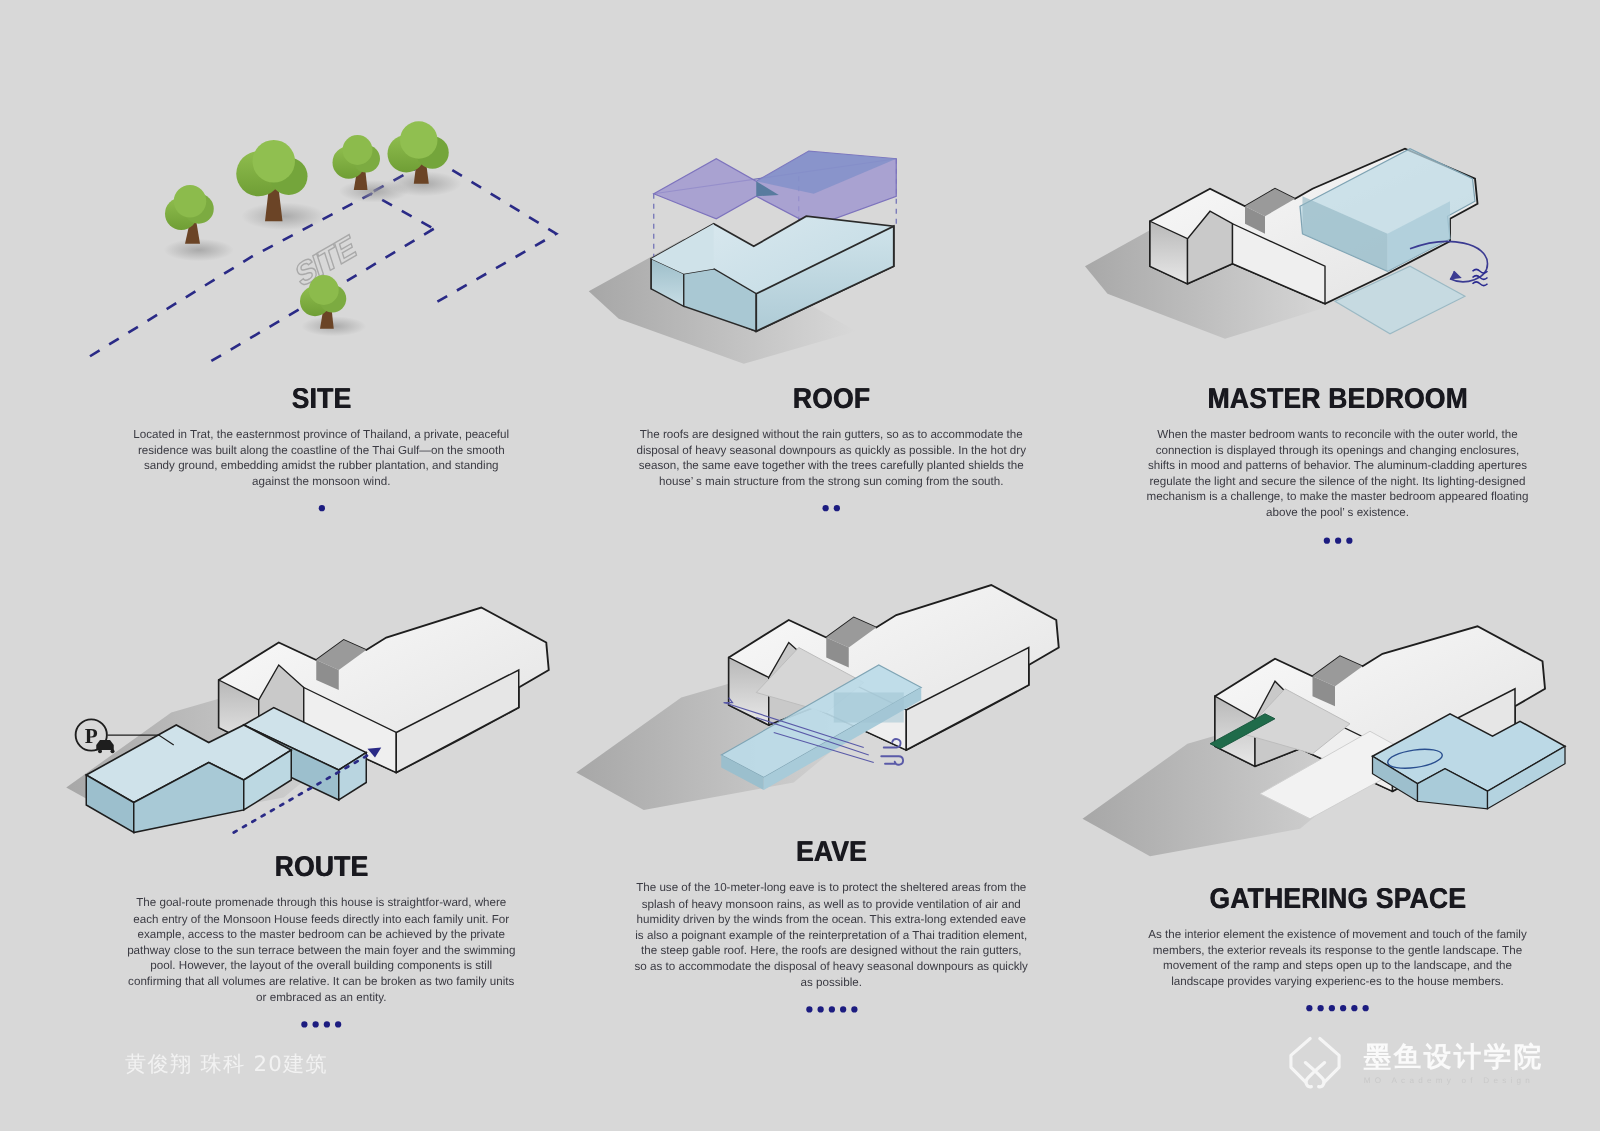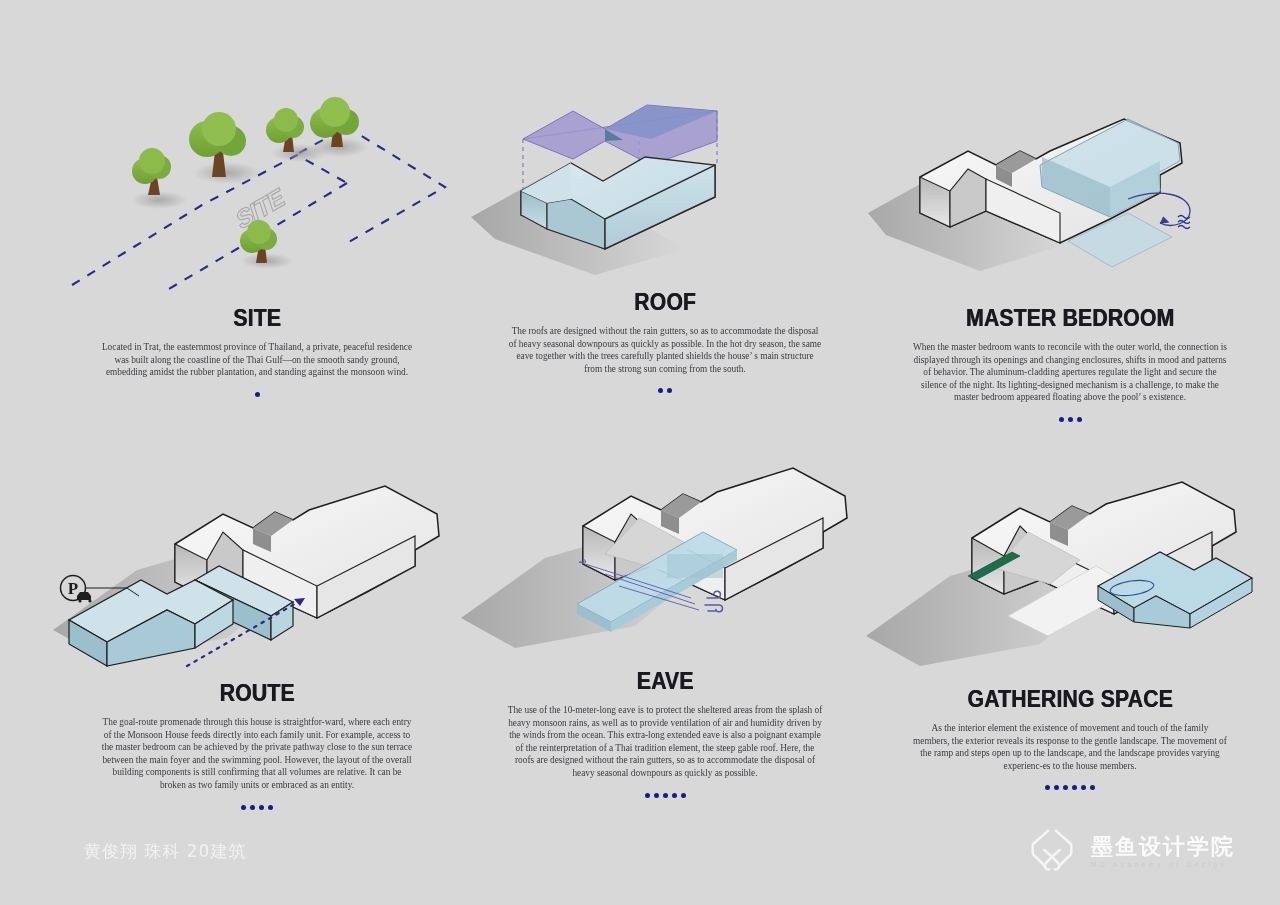--- a/index.html
+++ b/index.html
@@ -8,58 +8,58 @@
     background:#d8d8d8;
     font-family:"Liberation Sans", sans-serif;
     position:relative;
     overflow:hidden;
   }
   .board { position:relative; width:1280px; height:905px; }
 
   
   .panel { position:absolute; width:420px; }
   .p-site   { left:47px;  top:95px; }
-  .p-roof   { left:455px; top:79px; }
+  .p-roof   { left:455px; top:95px; }
   .p-mb     { left:860px; top:95px; }
   .p-route  { left:47px;  top:470px; }
   .p-eave   { left:455px; top:458px; }
-  .p-gather { left:860px; top:476px; }
+  .p-gather { left:860px; top:495px; }
 
   .figure { position:relative; width:420px; height:200px; }
   .figure svg { display:block; width:420px; height:200px; overflow:visible; }
 
   .panel-title {
     text-align:center;
     font-family:"Liberation Sans", sans-serif;
     font-weight:bold;
     font-size:23px;
     letter-spacing:0.2px;
     color:#19191f;
     margin-top:10px;
     transform:scaleX(0.92);
     text-shadow:0.6px 0 0 #19191f;
   }
   .panel-body {
     margin:9px auto 0;
     width:315px;
     text-align:center;
-    font-family:Liberation Serif, serif;
+    font-family:Liberation Sans, sans-serif;
     font-size:9.3px;
     line-height:12.6px;
     color:#3a3a42;
   }
   .dots { margin-top:13px; text-align:center; line-height:0; }
   .dots i {
     display:inline-block; width:5px; height:5px; border-radius:50%;
     background:#1c1c80; margin:0 2px;
   }
 
   
   .credit {
-    position:absolute; left:84px; top:840px;
+    position:absolute; left:100px; top:840px;
     font-family:"DejaVu Sans", sans-serif;
     font-size:17px; color:#f2f2f2; letter-spacing:1px;
     white-space:nowrap;
   }
   .brand { position:absolute; right:45px; top:825px; display:flex; align-items:center; gap:10px; }
   .brand-mark { width:58px; height:52px; }
   .brand-text { display:flex; flex-direction:column; justify-content:center; }
   .brand-cn {
     font-family:"DejaVu Sans", sans-serif;
     font-size:22px; font-weight:bold; color:#fafafa; letter-spacing:2px; line-height:24px;

